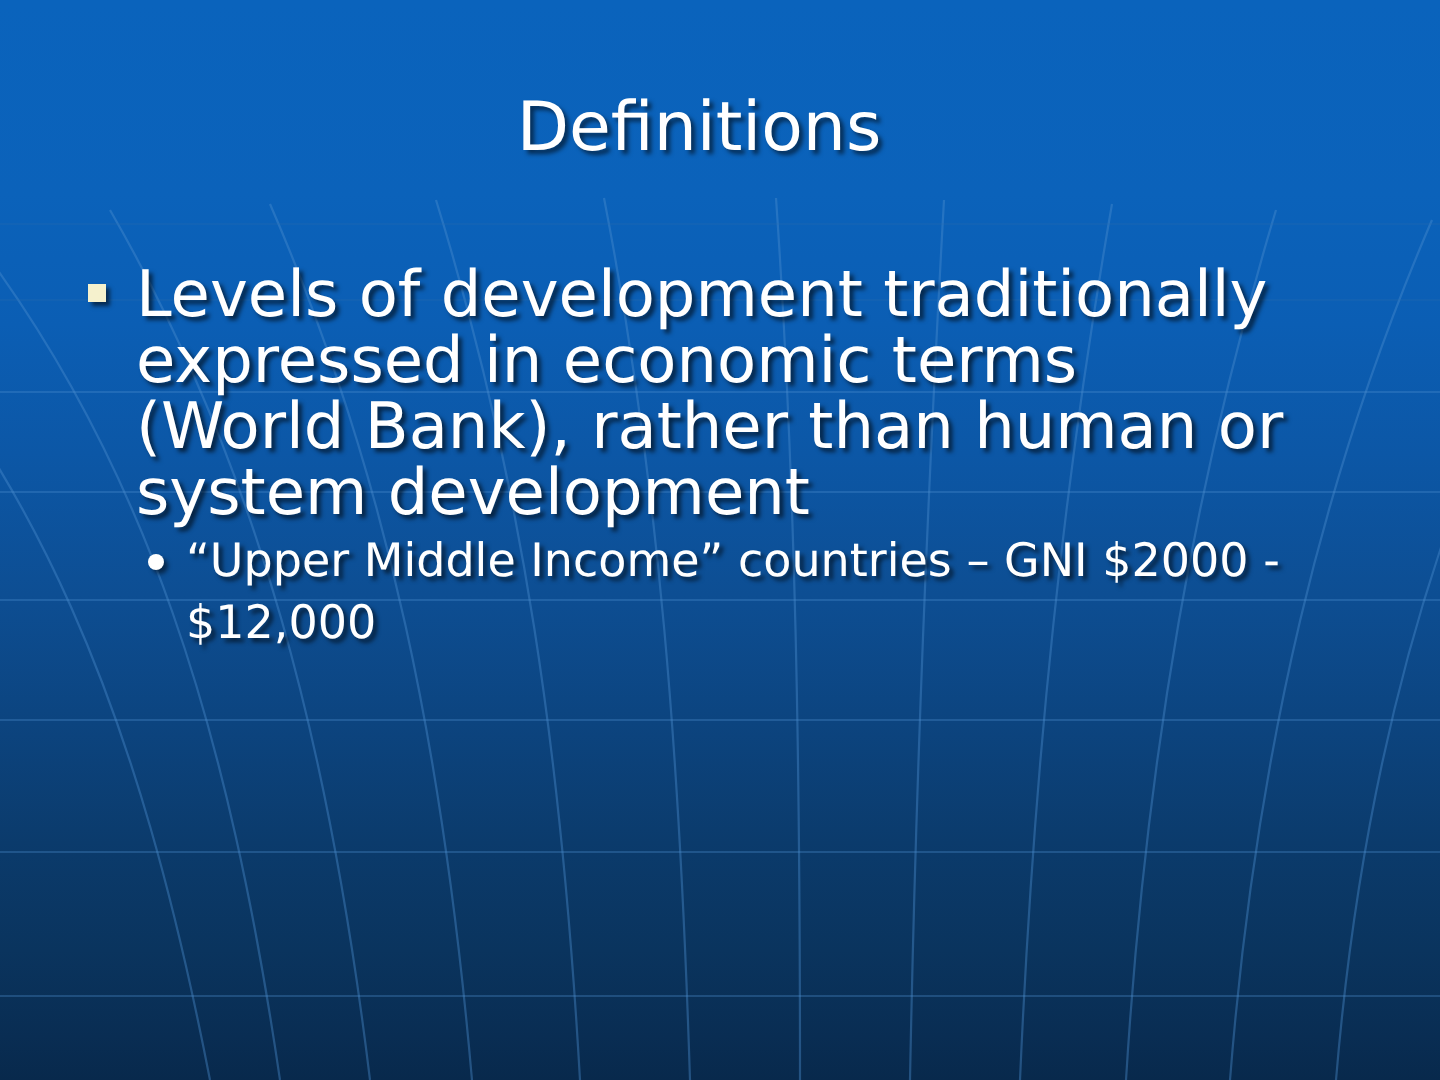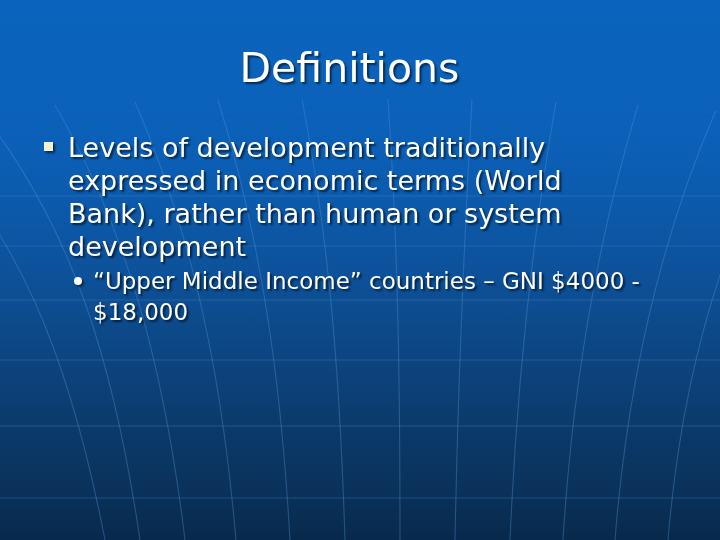--- a/index.html
+++ b/index.html
@@ -39,40 +39,40 @@
     top: 0;
     width: 720px;
     height: 540px;
   }
   .slide-title {
     position: absolute;
     left: 0;
     top: 44px;
     width: 699px;
     text-align: center;
-    font-size: 41px;
+    font-size: 34px;
     font-weight: 400;
     color: #ffffff;
     letter-spacing: 0px;
     text-shadow: 2px 2px 2px rgba(0,0,0,0.55);
     white-space: nowrap;
   }
   .body-block {
     position: absolute;
     left: 38px;
     top: 131px;
     width: 646px;
   }
   .lvl1-item {
     position: relative;
     padding-left: 30px;
     margin: 0 0 2px 0;
   }
   .lvl1-text {
-    font-size: 27px;
+    font-size: 32px;
     line-height: 33px;
     color: #ffffff;
     text-shadow: 2px 2px 2px rgba(0,0,0,0.6);
     width: 580px;
   }
   .sq-bullet {
     position: absolute;
     left: 6px;
     top: 11px;
     width: 9px;
@@ -156,21 +156,21 @@
         <div class="lvl1-text">Levels of development traditionally expressed in economic terms (World Bank), rather than human or system development</div>
       </div>
 
       <div class="lvl2-wrap">
         <ul class="lvl2-list">
 
 
 
           <li class="lvl2-item">
             <span class="dot-bullet"></span>
-            <div class="lvl2-text">“Upper Middle Income” countries – GNI $4000 - $18,000</div>
+            <div class="lvl2-text">“Upper Middle Income” countries – GNI $2000 - $12,000</div>
           </li>
 
         </ul>
       </div>
 
     </div>
   </div>
 </div>
 
 </body></html>

